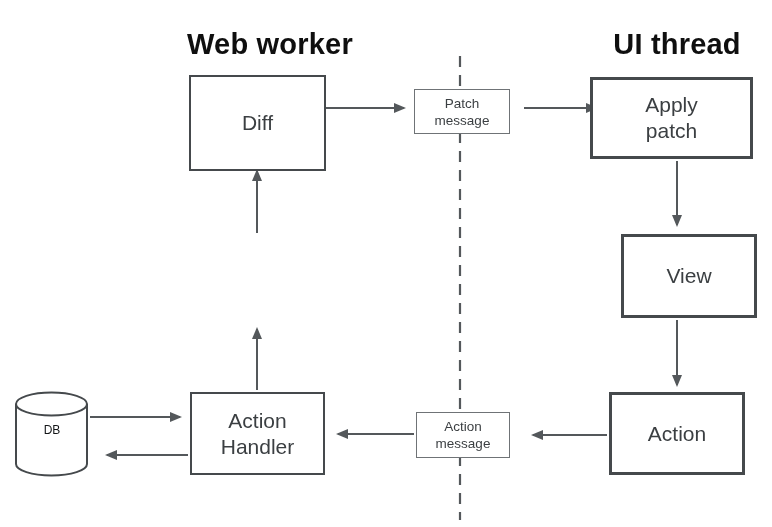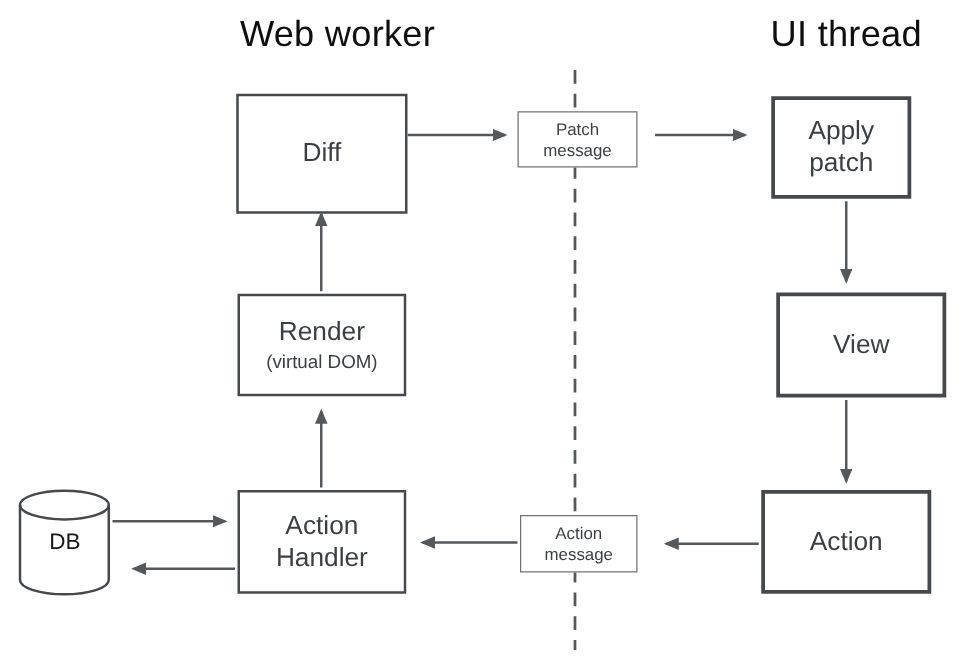--- a/index.html
+++ b/index.html
@@ -34,24 +34,25 @@
     fill: none;
   }
   .cyl {
     stroke: var(--box_border, #45494c);
     stroke-width: 2;
     fill: #ffffff;
   }
   .lane-title {
     position: absolute;
     font-size: 29px;
-    font-weight: 400;
+    font-weight: 700;
     letter-spacing: 0.2px;
     color: var(--title_text, #0f0f0f);
     text-align: center;
+    margin-top: 16px;
   }
   .box {
     position: absolute;
     box-sizing: border-box;
     background: #ffffff;
     display: flex;
     flex-direction: column;
     align-items: center;
     justify-content: center;
     text-align: center;
@@ -80,21 +81,21 @@
     font-size: 15px;
     line-height: 19px;
     margin-top: 1px;
   }
   .db-label {
     position: absolute;
     left: 16px;
     top: 423px;
     width: 72px;
     text-align: center;
-    font-size: 18px;
+    font-size: 12px;
     color: #141618;
   }
 </style>
 </head>
 <body>
 
 <div class="stage">
 
   <svg class="wires" viewBox="0 0 772 527" aria-hidden="true">
     <defs>
@@ -130,29 +131,25 @@
 
   <div class="box lg" style="left:189px; top:75px; width:137px; height:96px;">
     <span class="lbl">Diff</span>
   </div>
 
   <div class="box sm" style="left:414px; top:89px; width:96px; height:45px;">
     <span class="lbl">Patch
 message</span>
   </div>
 
-  <div class="box lg rt" style="left:617px; top:77px; width:112px; height:82px;">
+  <div class="box lg rt" style="left:590px; top:77px; width:163px; height:82px;">
     <span class="lbl">Apply
 patch</span>
   </div>
 
-  <div class="box lg" style="left:190px; top:235px; width:135px; height:82px;">
-    <span class="lbl">Render</span>
-    <span class="sub">(virtual DOM)</span>
-  </div>
 
   <div class="box lg rt" style="left:609px; top:234px; width:136px; height:84px;margin-left:12px;">
     <span class="lbl">View</span>
   </div>
 
   <div class="box lg" style="left:190px; top:392px; width:135px; height:83px;">
     <span class="lbl">Action
 Handler</span>
   </div>
 

